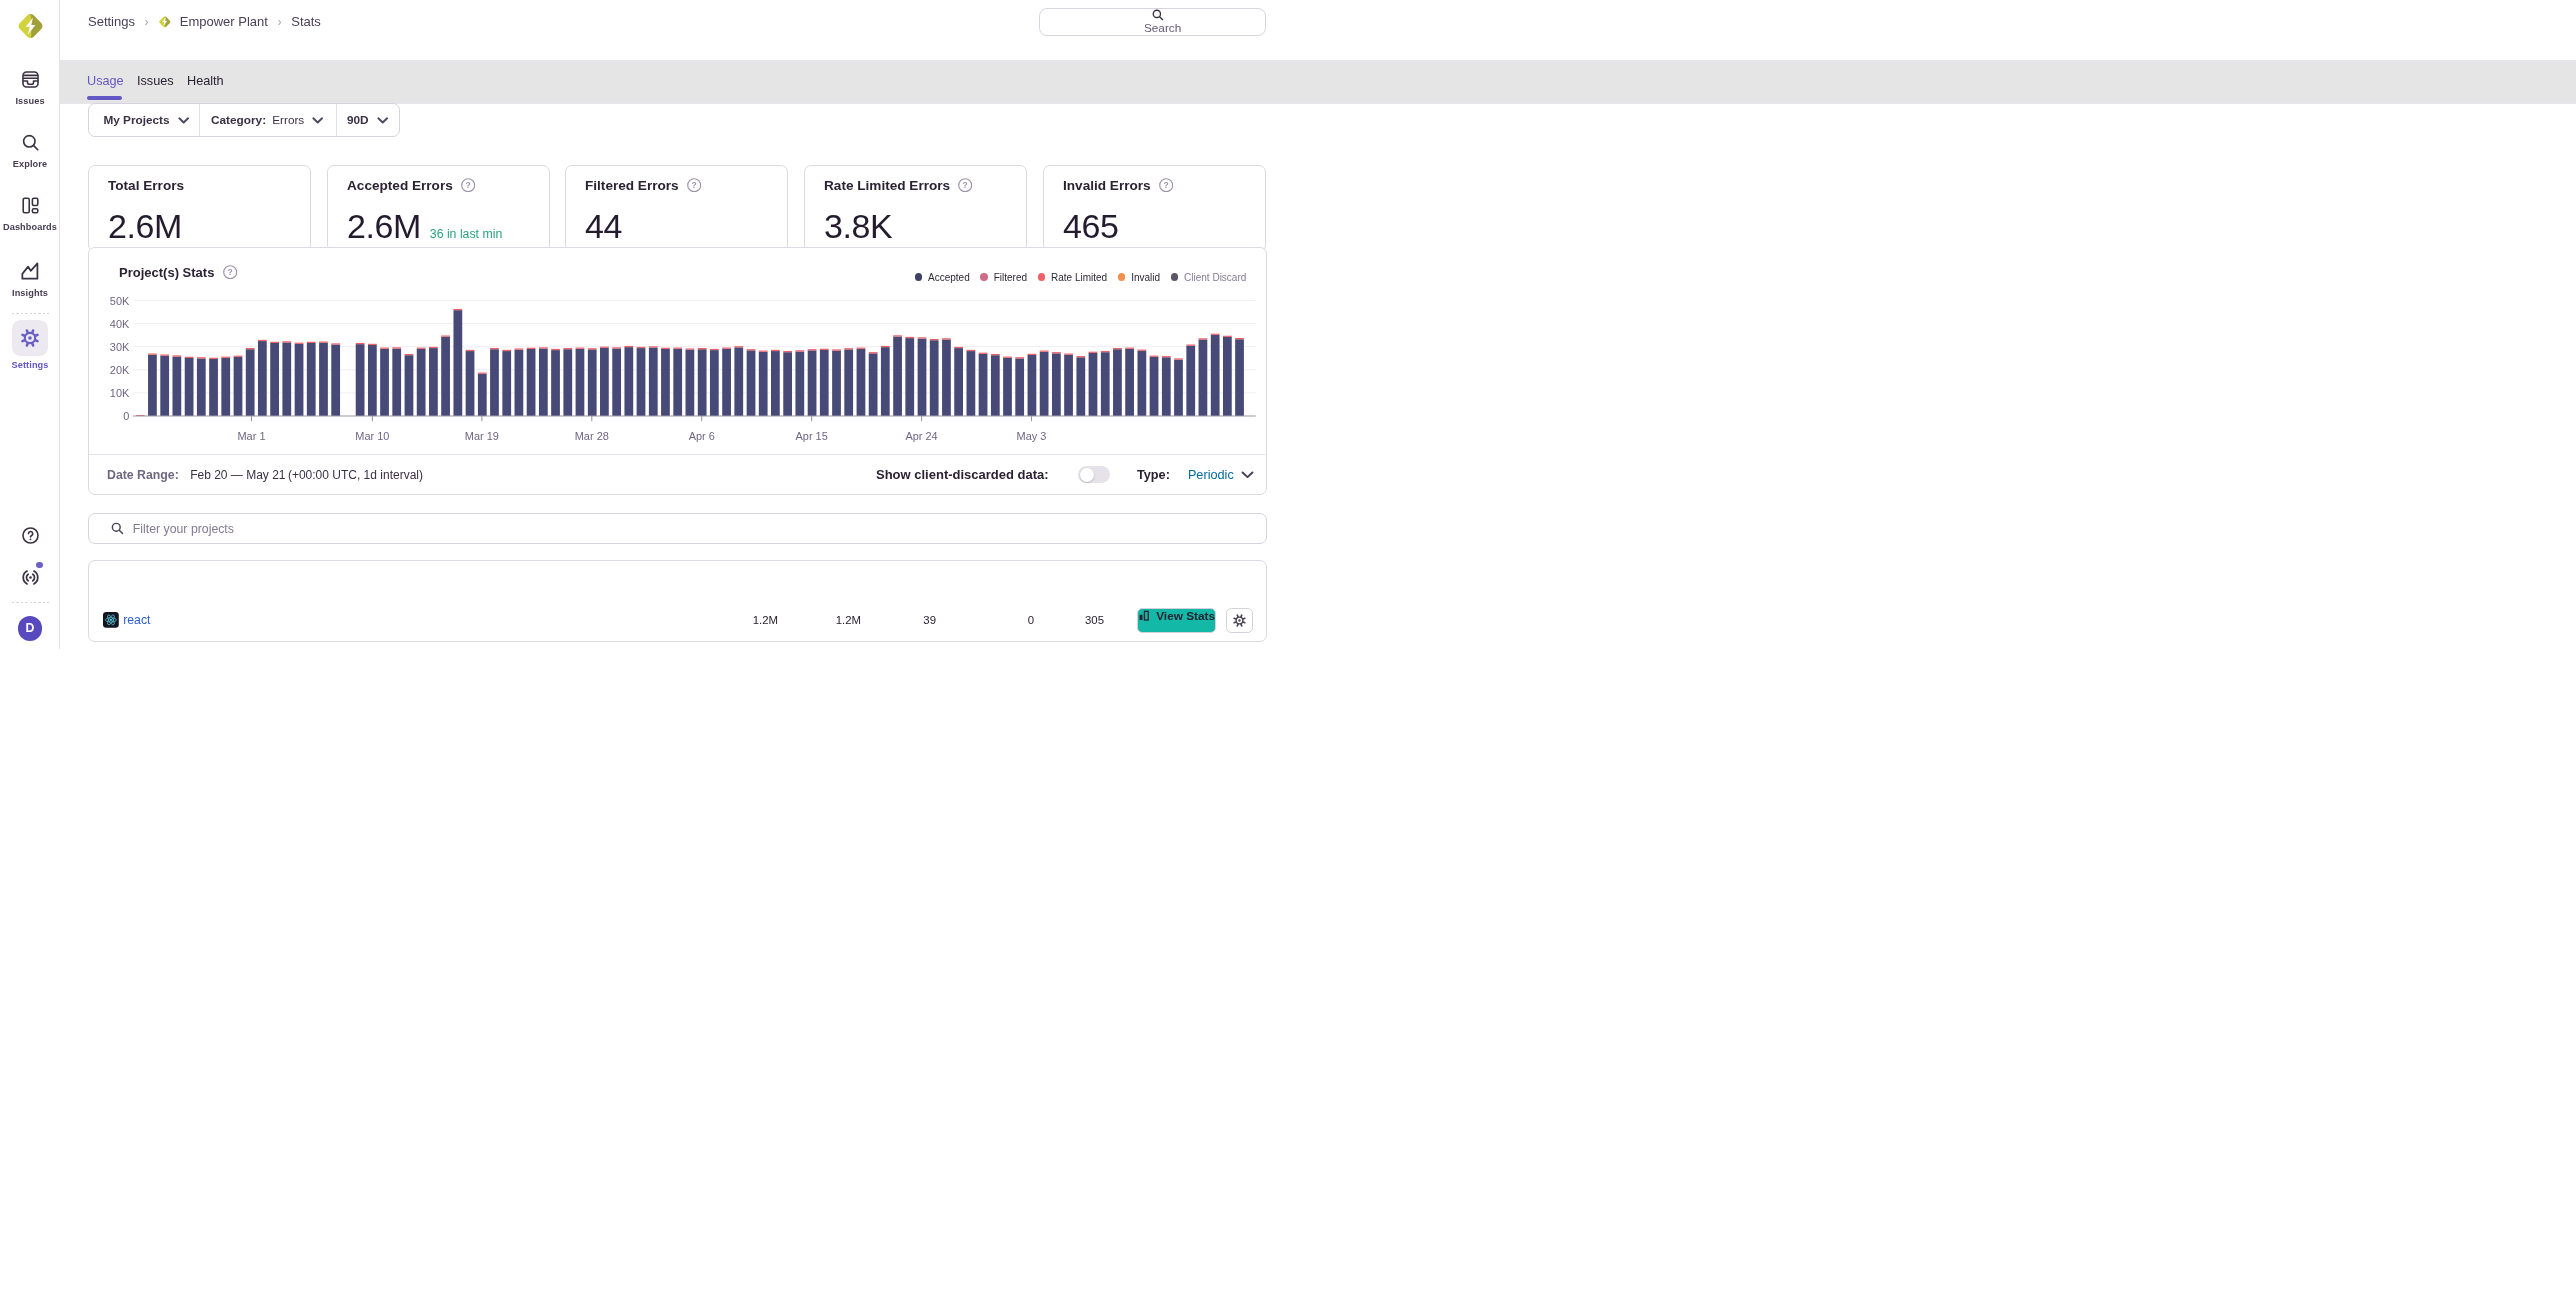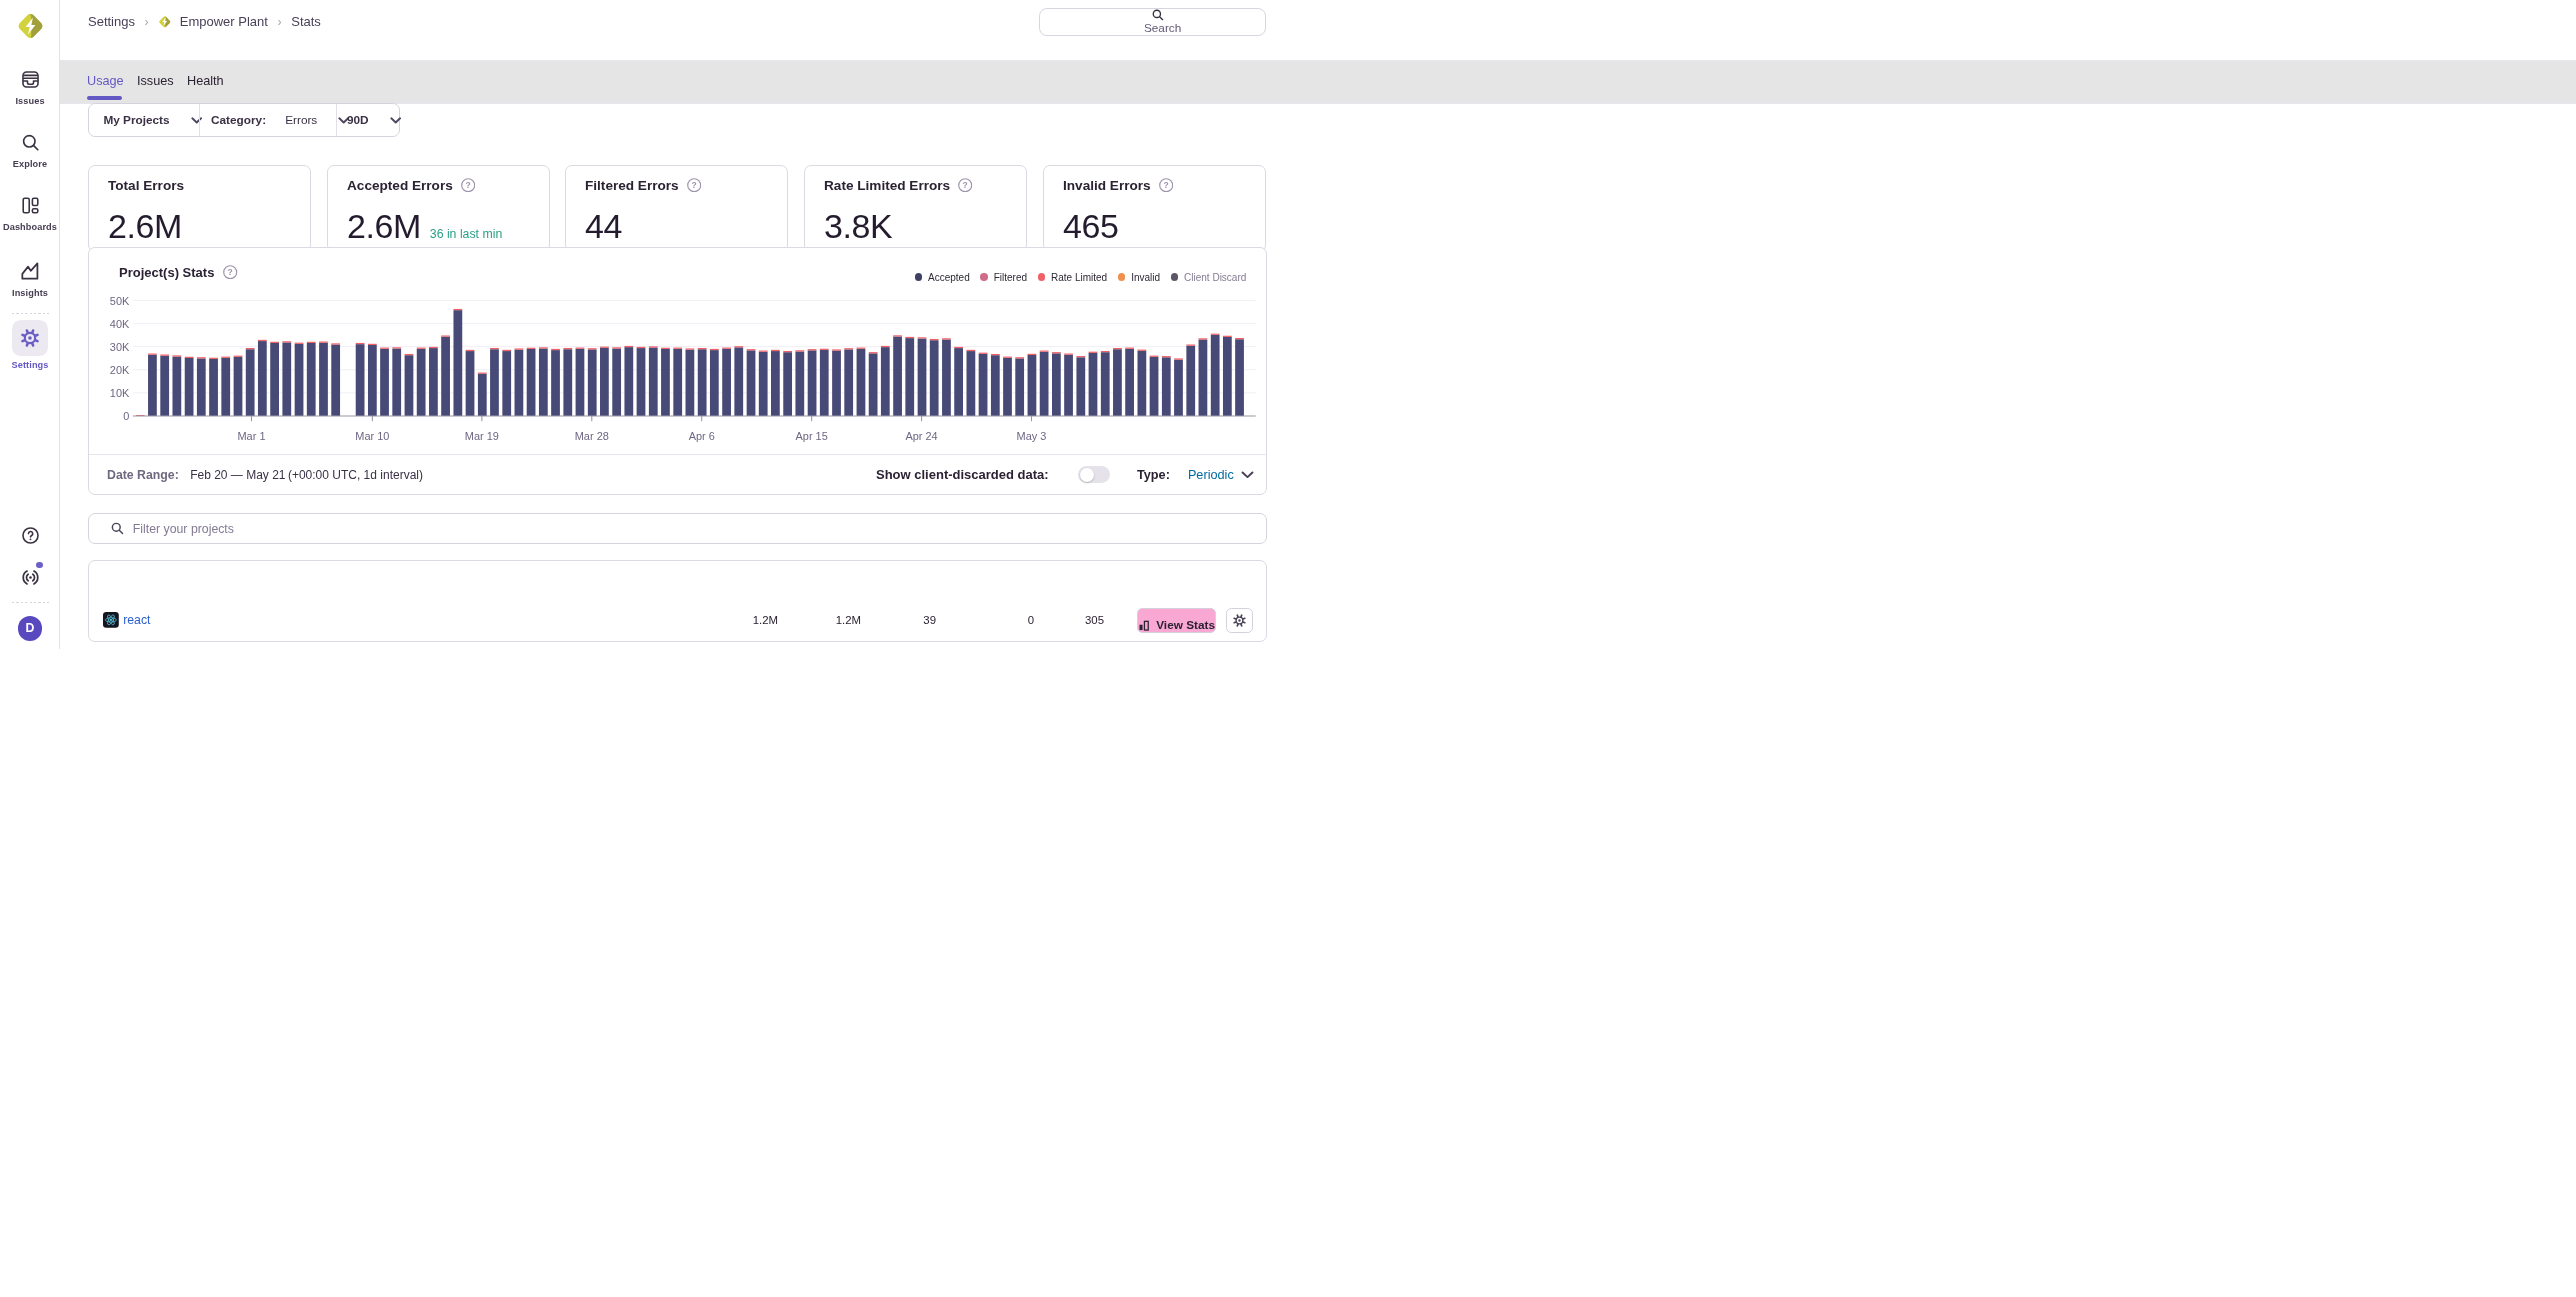--- a/index.html
+++ b/index.html
@@ -24,21 +24,21 @@
   background:#e5e5e5; border-top:0.9px solid #e8e5ec; border-bottom:0.9px solid #e8e5ec; }
 .tab { position:absolute; top:0; height:39px; display:flex; align-items:center;
   font-size:12.7px; color:#2b2233; white-space:nowrap; }
 .tab.active { color:#6458c5; }
 .underline { position:absolute; left:27px; top:35px; width:35px; height:4px;
   border-radius:2.6px; background:#6458c5; }
 
 .pills { position:absolute; left:88px; top:103px; width:312px; height:34px;
   border:0.9px solid #d7d3de; border-radius:7px; background:#fff; }
 .pills .vdiv { position:absolute; top:0; width:0.9px; height:100%; background:#e2dfe7; }
-.pitem { position:absolute; top:0; height:100%; display:flex; align-items:center; white-space:nowrap;gap:13px; }
+.pitem { position:absolute; top:0; height:100%; display:flex; align-items:center; white-space:nowrap; }
 .pb { font-weight:bold; font-size:11.8px; color:#3a3145; }
 .pn { font-size:11.8px; color:#3a3145; }
 .pchev { margin-left:7.9px; display:flex; }
 
 .scard { position:absolute; top:165px; width:223px; height:87px; background:#fff;
   border:0.9px solid #dcd9e2; border-radius:7px; padding:11.8px 0 0 19px; }
 .sct { font-size:13.6px; font-weight:bold; color:#2b2233; display:flex; align-items:center; }
 .sct .qi { margin-left:7.9px; display:flex; }
 .scn { margin-top:14px; font-size:34px; color:#241c2e; letter-spacing:-0.4px;
   display:flex; align-items:baseline; }
@@ -70,22 +70,22 @@
   border:0.9px solid #dcd9e2; border-radius:7px; background:#fff; overflow:hidden; }
 .thead { position:absolute; left:0; right:0; top:0; height:36px; background:#f6f5f8;
   border-bottom:0.9px solid #e5e2ea; }
 .th { position:absolute; top:0; height:36px; display:flex; align-items:center;
   font-size:10px; font-weight:bold; color:#554c66; letter-spacing:0.4px; white-space:nowrap; }
 .num { justify-content:flex-end; }
 .trow { position:absolute; left:0; right:0; top:36px; height:46px; }
 .td { position:absolute; top:0; height:46px; display:flex; align-items:center; font-size:11.4px; white-space:nowrap; }
 .rlink { color:#2d60d3; margin-left:4.4px; font-size:12.3px; }
 .vsbtn { position:absolute; left:1048px; top:10.5px; width:79px; height:25px;
-  border:0.9px solid #d5d0db; border-radius:5.3px; display:flex; align-items:flex-end; justify-content:center;
-  font-size:11.8px; font-weight:bold; color:#2b2233; background:#f9a8d4; white-space:nowrap; }
+  border:0.9px solid #d5d0db; border-radius:5.3px; display:flex; align-items:flex-start; justify-content:center;
+  font-size:11.8px; font-weight:bold; color:#2b2233; background:#14b8a6; white-space:nowrap; }
 .vsbtn svg { margin-right:6.1px; }
 .gearbtn { position:absolute; left:1137px; top:10.5px; width:27px; height:25px;
   border:0.9px solid #d5d0db; border-radius:5.3px; display:flex; align-items:center; justify-content:center;
   background:#fff; }
 </style></head>
 <body>
 <div class="sidebar">
   <div class="sitem" style="top:9.6px"><span style="display:inline-block"><svg width="27" height="32" viewBox="0 0 31 37">
 <defs>
             <clipPath id="dia1">

